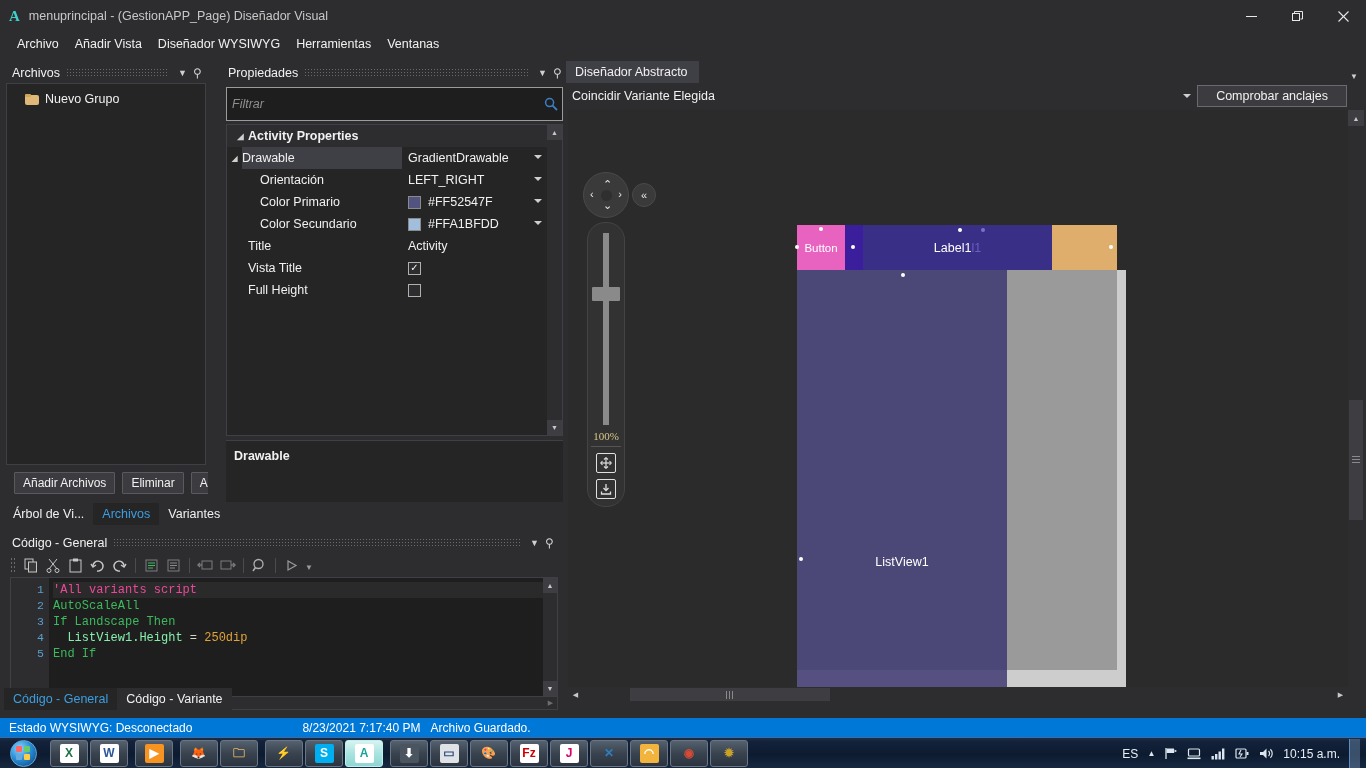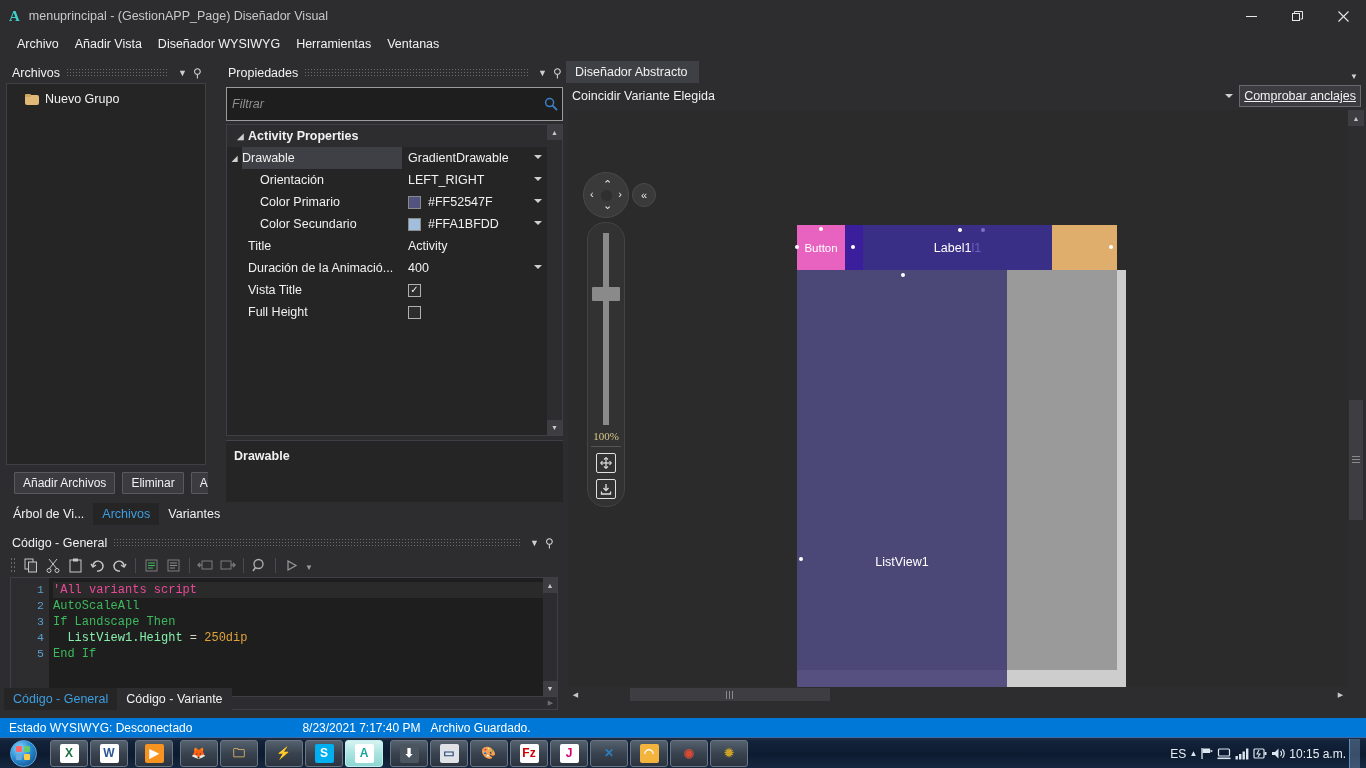--- a/index.html
+++ b/index.html
@@ -219,21 +219,21 @@
     flex: 1; height: 20px; display: flex; align-items: center;
     color: #f1f1f1; font-size: 12.5px; position: relative; padding-right: 16px;
   }
   .variant-combo .caret {
     position: absolute; right: 6px; top: 8px; width: 0; height: 0;
     border-left: 4px solid transparent; border-right: 4px solid transparent;
     border-top: 4px solid #cfcfcf;
   }
   .anchor-btn {
     background: #3c3c40; border: 1px solid #6a6a6e; color: #f1f1f1;
-    font-size: 12.5px; padding: 3px 4px; white-space: nowrap; margin-right: 3px; text-decoration: underline;
+    font-size: 12.5px; padding: 3px 18px; white-space: nowrap; margin-right: 17px;
   }
   .canvas {
     position: absolute; left: 2px; top: 50px; width: 780px; height: 584px;
     background: #2b2b2b; overflow: hidden;
   }
   .canvas-vsb {
     position: absolute; right: 2px; top: 50px; width: 16px; height: 584px;
     background: #2d2d30; display: flex; flex-direction: column; align-items: center;
   }
   .cv-arrow {
@@ -372,21 +372,21 @@
     border-color: #bff0ee;
   }
   .tb-item.sep { margin-left: 5px; }
   .tb-glyph {
     width: 19px; height: 19px; border-radius: 2px;
     display: flex; align-items: center; justify-content: center;
     font-size: 12px; font-weight: bold; color: #fff; line-height: 1;
   }
   .tray {
     position: absolute; right: 0; top: 0; height: 31px;
-    display: flex; align-items: center; gap: 3px; padding-right: 6px;
+    display: flex; align-items: center; gap: 9px; padding-right: 6px;
   }
   .tray-txt { color: #e8eef5; font-size: 12px; }
   .tray-ico { color: #dbe6f0; font-size: 12px; display: flex; align-items: center; }
   .showdesk { width: 11px; height: 29px; background: rgba(160,200,240,0.3); border-left: 1px solid #5d8cc0; }
 </style>
 </head>
 <body>
 
 <div class="app">
 
@@ -511,28 +511,20 @@
         </div>
 
         <div class="grow">
           <span class="exp"></span>
           <span class="gname" style="padding-left:6px">Title</span>
           <span class="gval">
             <span>Activity</span>
           </span>
         </div>
 
-        <div class="grow">
-          <span class="exp"></span>
-          <span class="gname" style="padding-left:6px">Duración de la Animació...</span>
-          <span class="gval">
-            <span>400</span>
-            <i class="caret"></i>
-          </span>
-        </div>
 
         <div class="grow">
           <span class="exp"></span>
           <span class="gname" style="padding-left:6px">Vista Title</span>
           <span class="gval">
             <span class="cbx">✓</span>
           </span>
         </div>
 
         <div class="grow">

